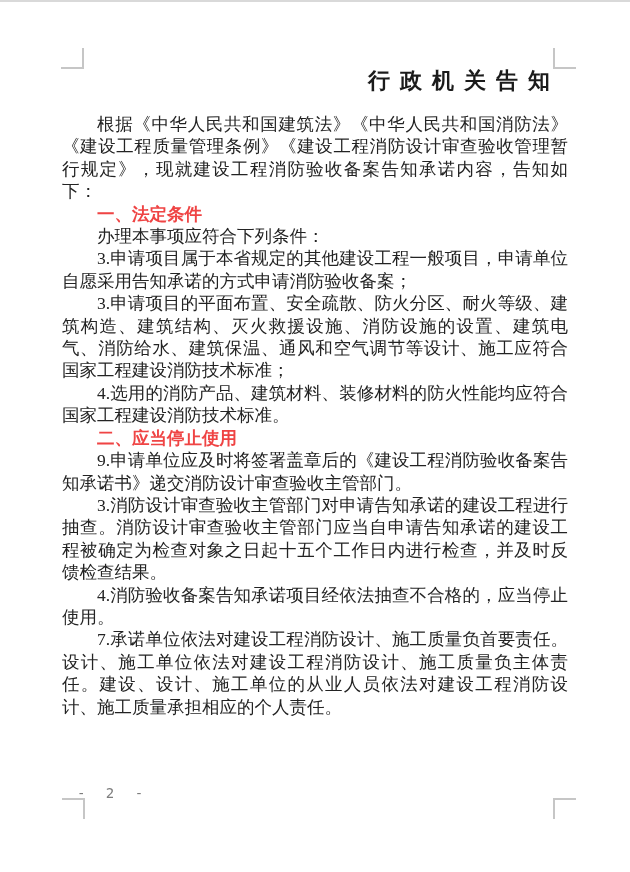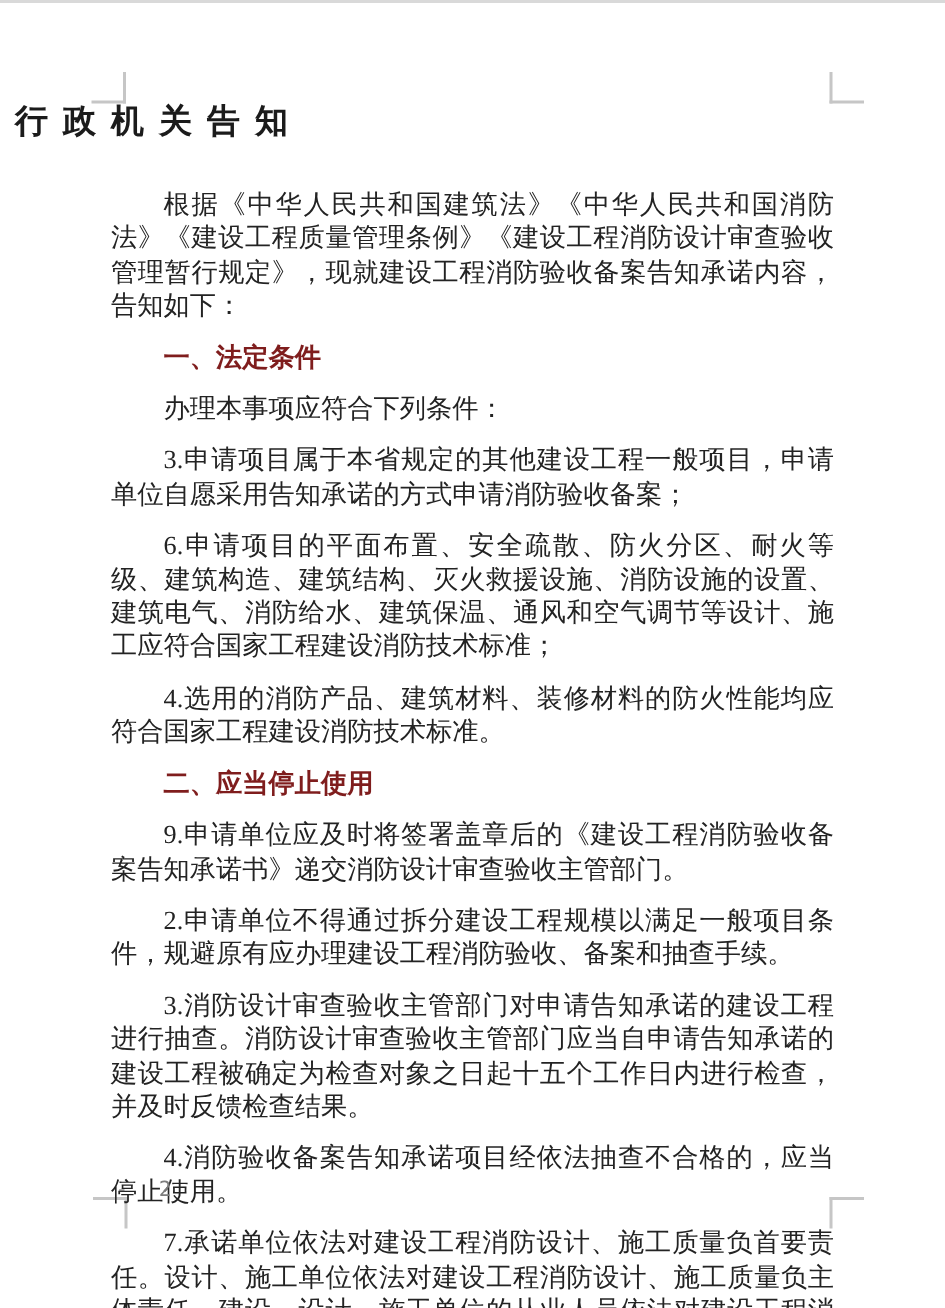--- a/index.html
+++ b/index.html
@@ -18,43 +18,43 @@
     position:relative;
   }
   .page{
     position:absolute;left:0;top:0;width:630px;height:872px;
     background:#ffffff;
     border-top:2px solid var(--edge);
     box-sizing:border-box;
   }
   .doc-title{
     position:absolute;left:0;top:65px;width:560px;
-    text-align:left;
+    text-align:right;
     font-size:22px;line-height:27px;
     font-weight:bold;
     letter-spacing:10px;
     text-indent:10px; 
     color:#1b1b1b;
     white-space:nowrap;
   }
   .body-text{
     position:absolute;left:62px;top:111px;width:506px;
     font-size:17.5px;
     line-height:22.4px;
     text-align:justify;
     text-justify:inter-character;
     color:var(--text);
   }
   .body-text p{
-    margin:12px;
+    margin:0;
     text-indent:2em;
   }
   .body-text p.heading{
     font-weight:bold;
-    color:#7f1d1d;
+    color:#ef4444;
   }
   .crop-mark{
     position:absolute;width:21px;height:19px;
     pointer-events:none;
   }
   .mark-tl{left:61px;top:46px;border-right:2px solid var(--mark);border-bottom:2px solid var(--mark);}
   .mark-tr{left:553px;top:46px;border-left:2px solid var(--mark);border-bottom:2px solid var(--mark);}
   .mark-bl{left:62px;top:796px;border-right:2px solid var(--mark);border-top:2px solid var(--mark);}
   .mark-br{left:553px;top:796px;border-left:2px solid var(--mark);border-top:2px solid var(--mark);}
   .page-number{
@@ -76,25 +76,24 @@
   <span class="crop-mark mark-bl"></span>
   <span class="crop-mark mark-br"></span>
 
   <div class="doc-title">行政机关告知</div>
 
   <div class="body-text">
     <p>根据《中华人民共和国建筑法》《中华人民共和国消防法》《建设工程质量管理条例》《建设工程消防设计审查验收管理暂行规定》，现就建设工程消防验收备案告知承诺内容，告知如下：</p>
     <p class="heading">一、法定条件</p>
     <p>办理本事项应符合下列条件：</p>
     <p>3.申请项目属于本省规定的其他建设工程一般项目，申请单位自愿采用告知承诺的方式申请消防验收备案；</p>
-    <p>6.申请项目的平面布置、安全疏散、防火分区、耐火等级、建筑构造、建筑结构、灭火救援设施、消防设施的设置、建筑电气、消防给水、建筑保温、通风和空气调节等设计、施工应符合国家工程建设消防技术标准；</p>
+    <p>3.申请项目的平面布置、安全疏散、防火分区、耐火等级、建筑构造、建筑结构、灭火救援设施、消防设施的设置、建筑电气、消防给水、建筑保温、通风和空气调节等设计、施工应符合国家工程建设消防技术标准；</p>
     <p>4.选用的消防产品、建筑材料、装修材料的防火性能均应符合国家工程建设消防技术标准。</p>
     <p class="heading">二、应当停止使用</p>
     <p>9.申请单位应及时将签署盖章后的《建设工程消防验收备案告知承诺书》递交消防设计审查验收主管部门。</p>
-    <p>2.申请单位不得通过拆分建设工程规模以满足一般项目条件，规避原有应办理建设工程消防验收、备案和抽查手续。</p>
     <p>3.消防设计审查验收主管部门对申请告知承诺的建设工程进行抽查。消防设计审查验收主管部门应当自申请告知承诺的建设工程被确定为检查对象之日起十五个工作日内进行检查，并及时反馈检查结果。</p>
     <p>4.消防验收备案告知承诺项目经依法抽查不合格的，应当停止使用。</p>
     <p>7.承诺单位依法对建设工程消防设计、施工质量负首要责任。设计、施工单位依法对建设工程消防设计、施工质量负主体责任。建设、设计、施工单位的从业人员依法对建设工程消防设计、施工质量承担相应的个人责任。</p>
   </div>
 
   <div class="page-number">- 2 -</div>
 
 </div>
 
 </body></html>

